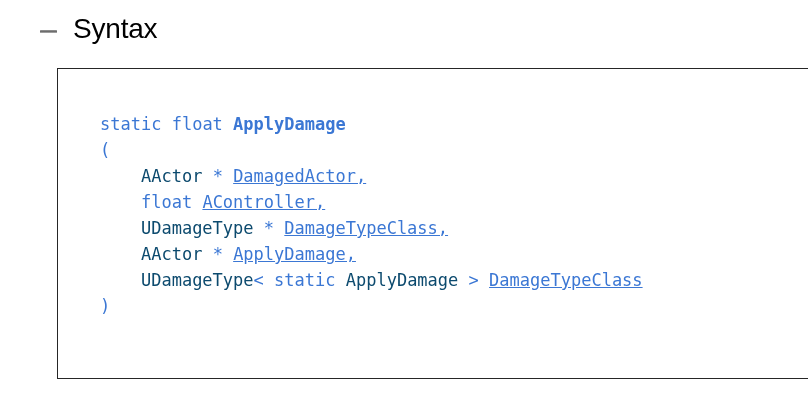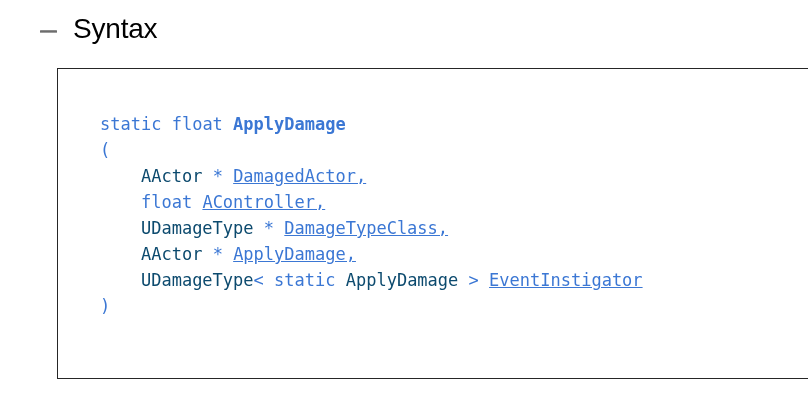--- a/index.html
+++ b/index.html
@@ -109,18 +109,18 @@
   </div>
 
   <div class="code-block">
     <div class="code-inner">
       <pre class="code" id="code-pre"><span class="tok-kw">static</span> <span class="tok-kw">float</span> <span class="tok-fn">ApplyDamage</span>
 <span class="tok-op">(</span>
     <span class="tok-type">AActor</span> <span class="tok-op">*</span> <span class="tok-var">DamagedActor,</span>
     <span class="tok-kw">float</span> <span class="tok-var">AController,</span>
     <span class="tok-type">UDamageType</span> <span class="tok-op">*</span> <span class="tok-var">DamageTypeClass,</span>
     <span class="tok-type">AActor</span> <span class="tok-op">*</span> <span class="tok-var">ApplyDamage,</span>
-    <span class="tok-type">UDamageType</span><span class="tok-op">&lt;</span> <span class="tok-kw">static</span> <span class="tok-type">ApplyDamage</span> <span class="tok-op">&gt;</span> <span class="tok-var">EventInstigator</span>
+    <span class="tok-type">UDamageType</span><span class="tok-op">&lt;</span> <span class="tok-kw">static</span> <span class="tok-type">ApplyDamage</span> <span class="tok-op">&gt;</span> <span class="tok-var">DamageTypeClass</span>
 <span class="tok-op">)</span></pre>
     </div>
   </div>
 
 </div>
 
 </body></html>

